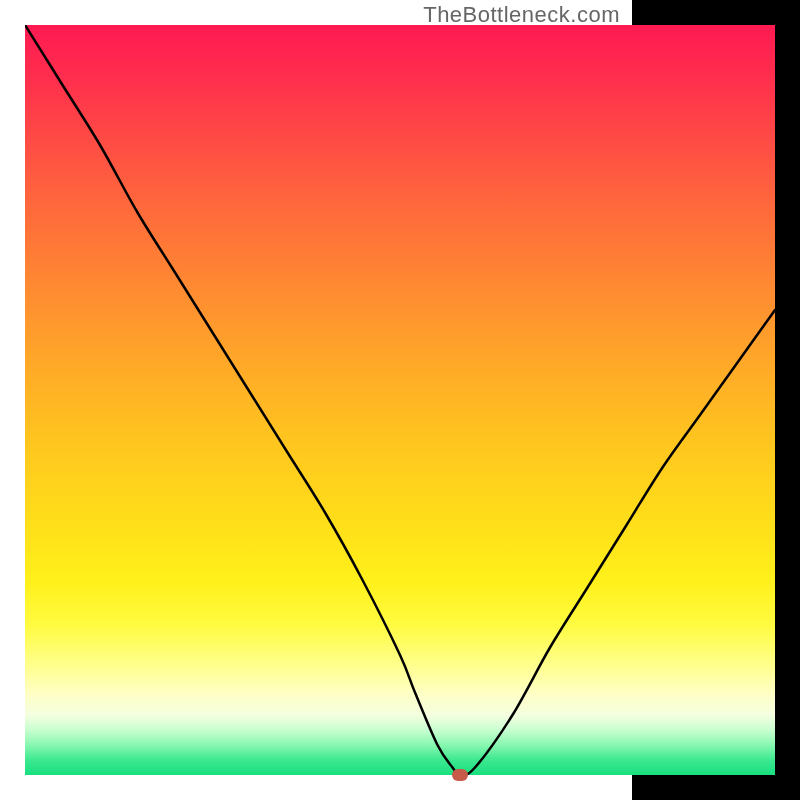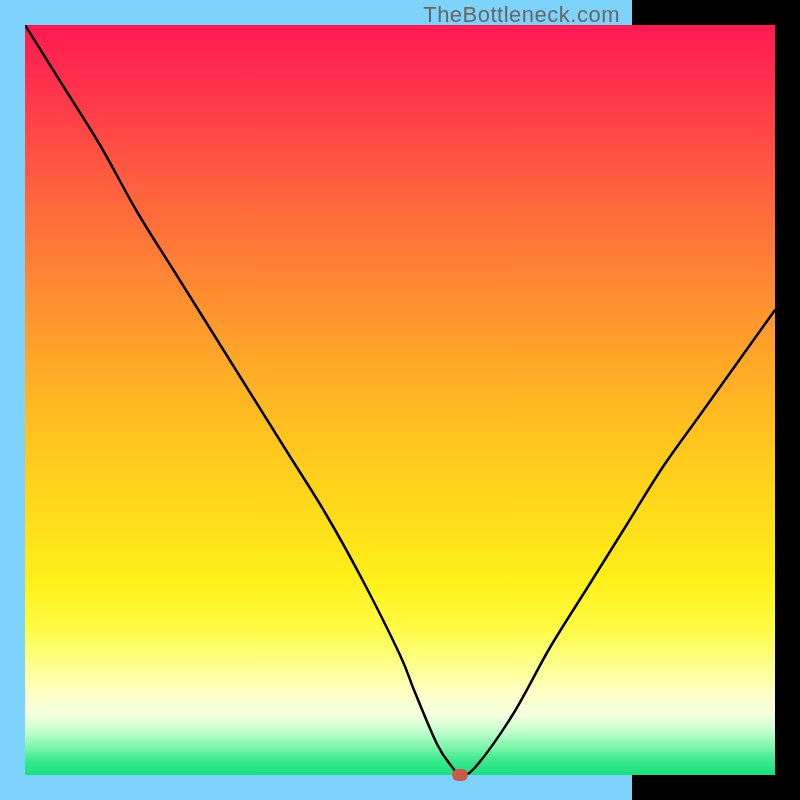--- a/index.html
+++ b/index.html
@@ -8,21 +8,21 @@
     width: 800px;
     height: 800px;
     background: #000;
     overflow: hidden;
     font-family: Arial, Helvetica, sans-serif;
   }
   .outer {
     position: relative;
     width: 632px;
     height: 800px;
-    background: #7dd3fc;
+    background: #ffffff;
   }
   .watermark {
     position: absolute;
     top: 2px;
     right: 12px;
     color: #666;
     font-size: 22px;
     font-weight: 500;
     letter-spacing: 0.5px;
     z-index: 5;

